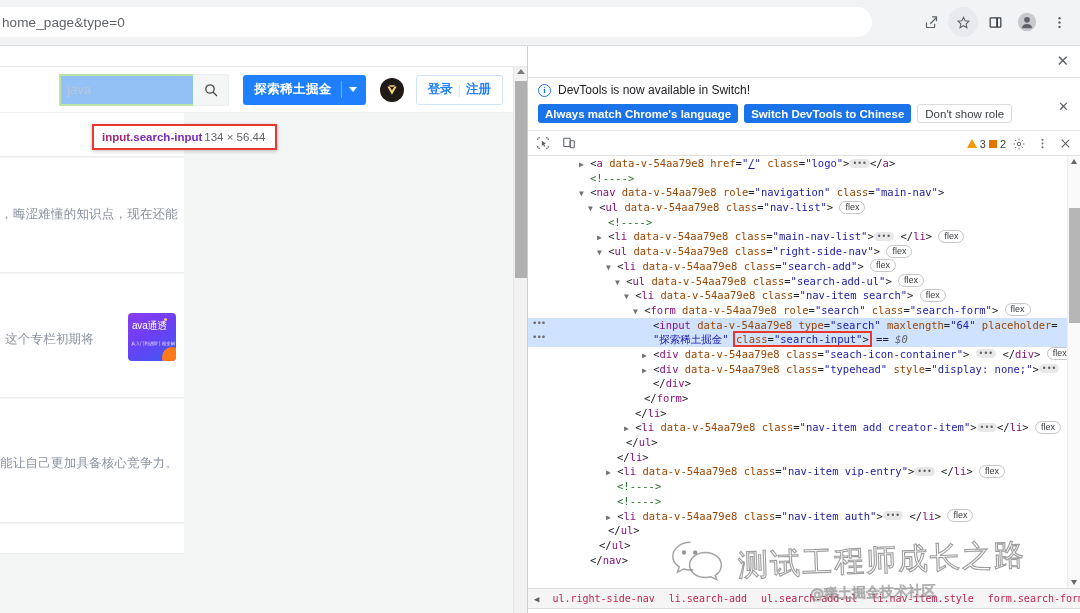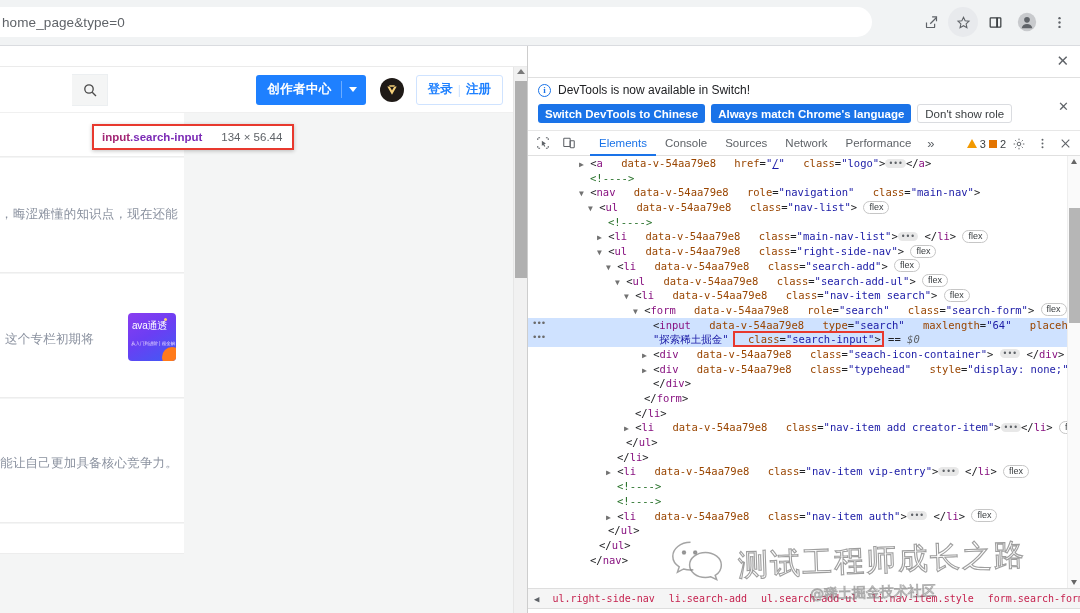--- a/index.html
+++ b/index.html
@@ -107,21 +107,21 @@
   }
   .auth-btn .sep{ color:#cfe3ff; margin:0 5px; font-weight:400;}
 
   
   #inspect-tooltip{
     position:absolute; left:92px; top:124px; z-index:40;
     border:2px solid #e8392e;
     background:#ffffff;
     box-shadow:0 1px 4px rgba(0,0,0,.24);
     padding:5px 10px 5px 8px;
-    display:flex; align-items:baseline; gap:19px;
+    display:flex; align-items:baseline; gap:2px;
     white-space:nowrap;
   }
   #inspect-tooltip .sel{
     font-family:"Liberation Sans", sans-serif;
     font-size:11.5px; font-weight:bold;
   }
   #inspect-tooltip .tag{ color:#a32775; }
   #inspect-tooltip .cls{ color:#7b2ab5; }
   #inspect-tooltip .dims{ color:#5f6368; font-size:11.5px; }
 
@@ -276,21 +276,21 @@
     font-size:10.5px; line-height:14.7px;
     white-space:pre;
   }
   #dom-tree .ln{ position:relative; height:14.7px; padding-left:6px; }
   #dom-tree .ln.sel{ background:#cfe2ff; }
   #dom-tree .ln.sel::before{
     content:"•••"; position:absolute; left:4px; top:-2px;
     color:#6b6b6b; font-size:9px; letter-spacing:-1px;
   }
   .tg{ color:#881280; }
-  .at{ color:#994500;margin-left:12px; }
+  .at{ color:#994500; }
   .vl{ color:#1a1aa6; }
   .cm{ color:#236e25; }
   .lnk{ color:#1a1aa6; text-decoration:underline; }
   .tri{ color:#727272; font-size:8px; }
   .tri.open::before{ content:"▼"; }
   .tri.closed::before{ content:"▶"; }
   .ellip{
     display:inline-block; background:#e8e8e8; border-radius:7px;
     color:#5f6368; font-size:8px; padding:0 3px; line-height:9px;
     vertical-align:middle; position:relative; top:-1px;
@@ -403,30 +403,33 @@
       </svg>
     </div>
   </div>
 </div>
 
 <div id="page-view">
   <div id="page-white-top"></div>
 
   <div id="site-header">
     <div class="search-form">
+      <div class="search-input-box">
+        <span class="ph">java</span>
+      </div>
       <div class="search-icon-container">
         <svg width="16" height="16" viewBox="0 0 24 24" fill="none" stroke="#4a4a4a" stroke-width="2">
           <circle cx="10.5" cy="10.5" r="6.3"></circle>
             <path d="M15.3 15.3 21 21"></path>
         </svg>
       </div>
     </div>
 
     <div class="creator-btn">
-      <span>创作者中心</span>
+      <span>探索稀土掘金</span>
       <span class="divider"></span>
       <span class="caret-down"></span>
     </div>
 
     <div class="vip-entry">
       <svg width="14" height="14" viewBox="0 0 24 24">
         <path d="M4 6 L12 20 L20 6 L16 6 L12 13 L8 6 Z" fill="#f5d07a"></path>
         <path d="M7 4h10l-1.6 2.6H8.6z" fill="#f5d07a"></path>
       </svg>
     </div>
@@ -485,47 +488,39 @@
   <div id="dt-topstrip">
     <span class="close">✕</span>
   </div>
 
   <div id="dt-notify">
     <div class="row1">
       <span class="info-icon">i</span>
       <span class="msg">DevTools is now available in Switch!</span>
     </div>
     <div class="row2">
+      <div class="nbtn primary">Always match Chrome's language</div>
       <div class="nbtn primary">Switch DevTools to Chinese</div>
-      <div class="nbtn primary">Always match Chrome's language</div>
       <div class="nbtn plain">Don't show role</div>
     </div>
     <span class="nclose">✕</span>
   </div>
 
   <div id="dt-tabbar">
     <div class="dt-tool-icon">
       <svg width="14" height="14" viewBox="0 0 24 24" fill="none" stroke="#5f6368" stroke-width="1.8">
         <path d="M3 7V3h4M21 7V3h-4M3 17v4h4M21 17v4h-4" stroke-dasharray="3 2"></path>
         <path d="M10 8l7 5-3 1 2 3.4-1.8 1-2-3.4L10 17z" fill="#5f6368" stroke="none"></path>
       </svg>
     </div>
     <div class="dt-tool-icon">
       <svg width="14" height="14" viewBox="0 0 24 24" fill="none" stroke="#5f6368" stroke-width="1.8">
         <rect x="3" y="4" width="11" height="14" rx="1"></rect>
           <rect x="14" y="8" width="7" height="12" rx="1"></rect>
       </svg>
-    </div>
-    <div class="dt-tabs">
-      <div class="dt-tab active">Elements</div>
-      <div class="dt-tab">Console</div>
-      <div class="dt-tab">Sources</div>
-      <div class="dt-tab">Network</div>
-      <div class="dt-tab">Performance</div>
-      <div class="dt-more">»</div>
     </div>
     <div class="dt-right">
       <div class="warn-pill">
         <span class="tri-warn"></span>
         <span>3</span>
       </div>
       <div class="warn-pill">
         <span class="sq-err"></span>
         <span>2</span>
       </div>

